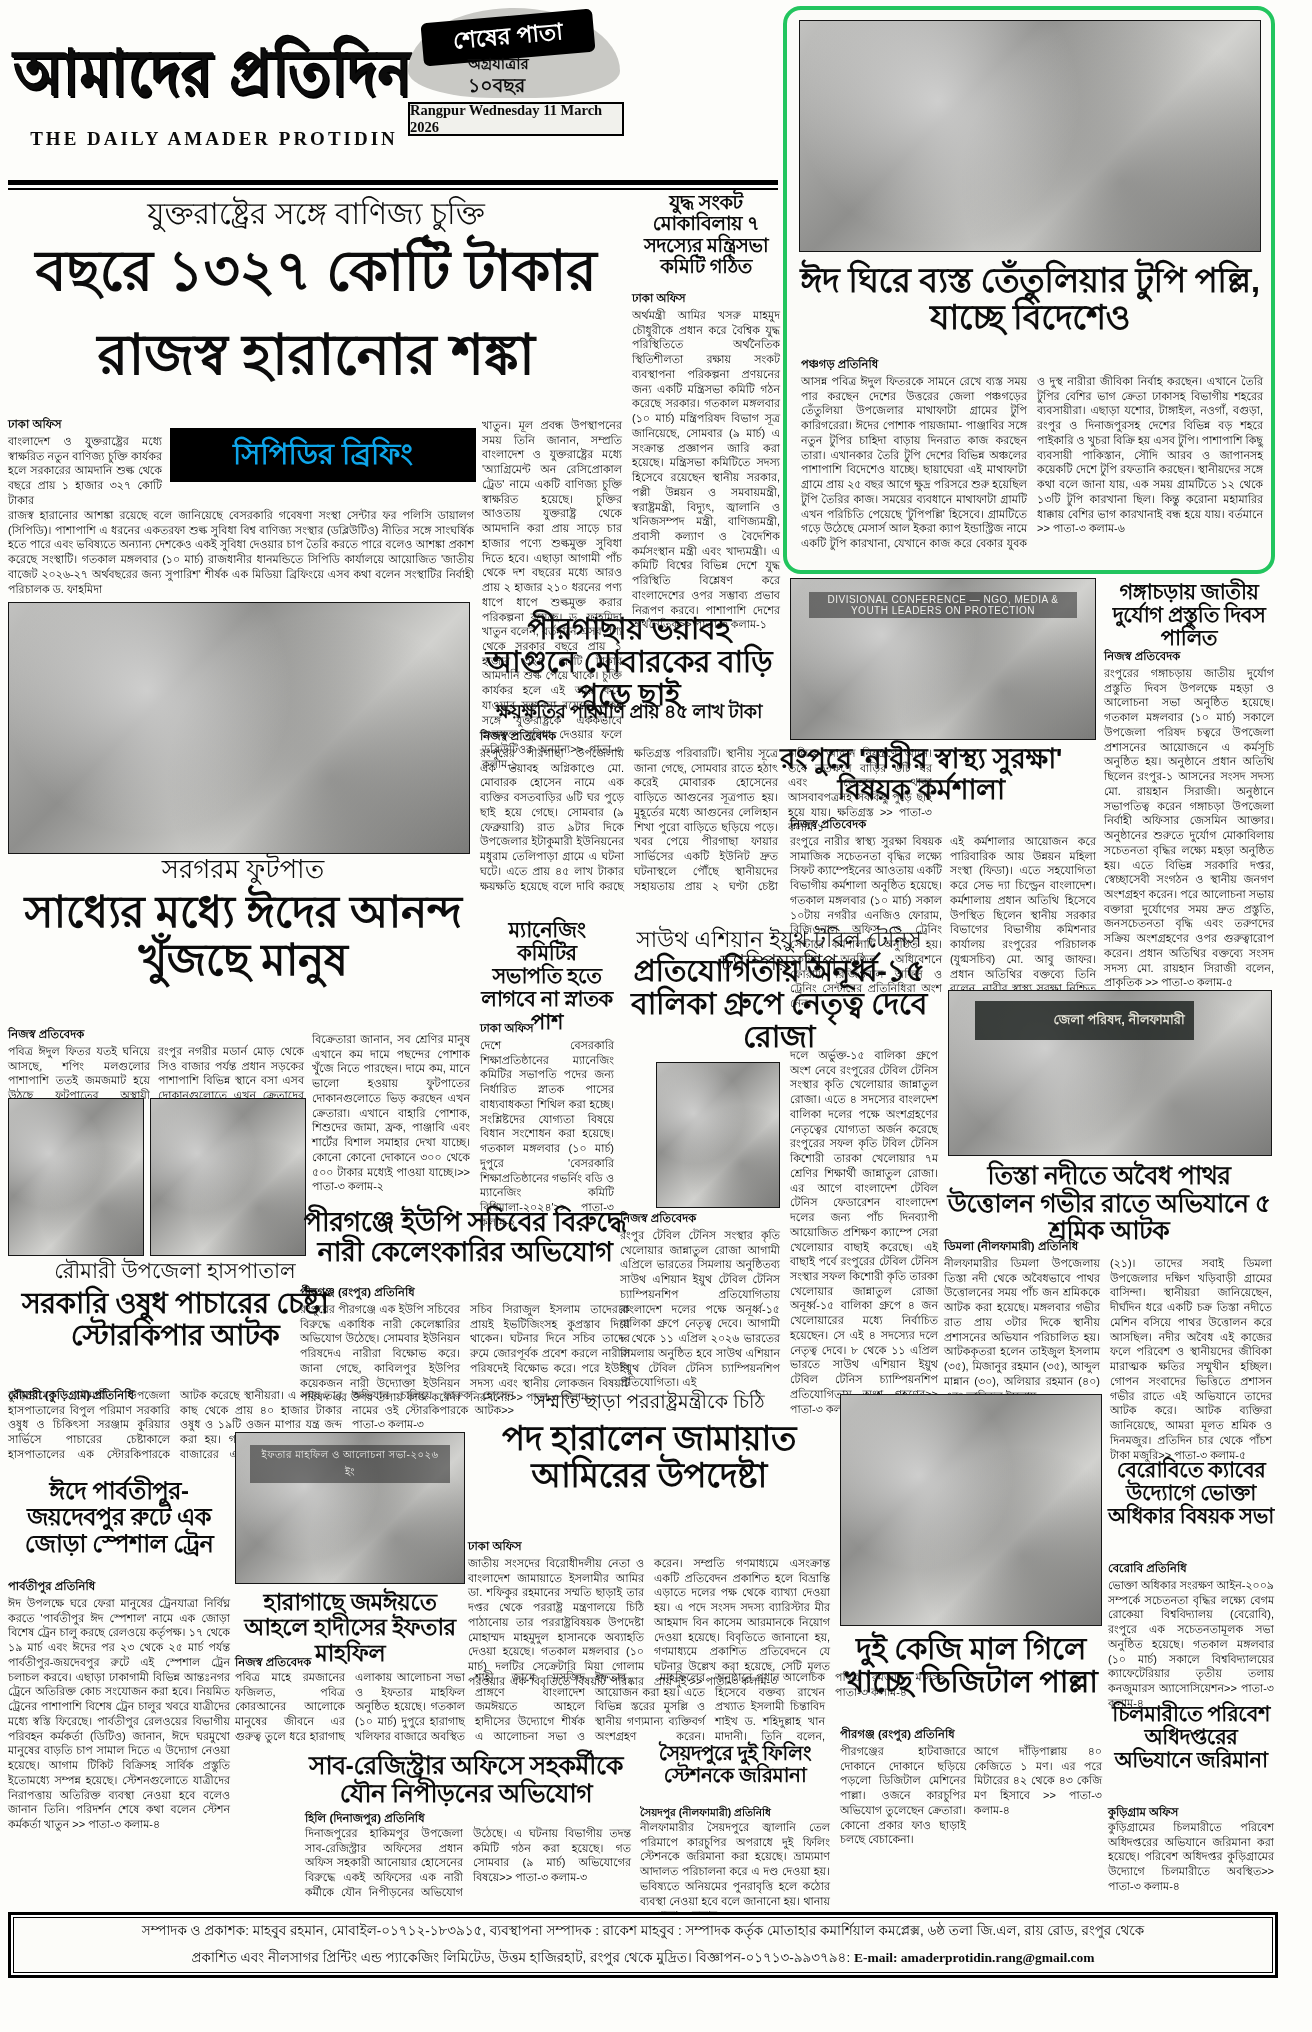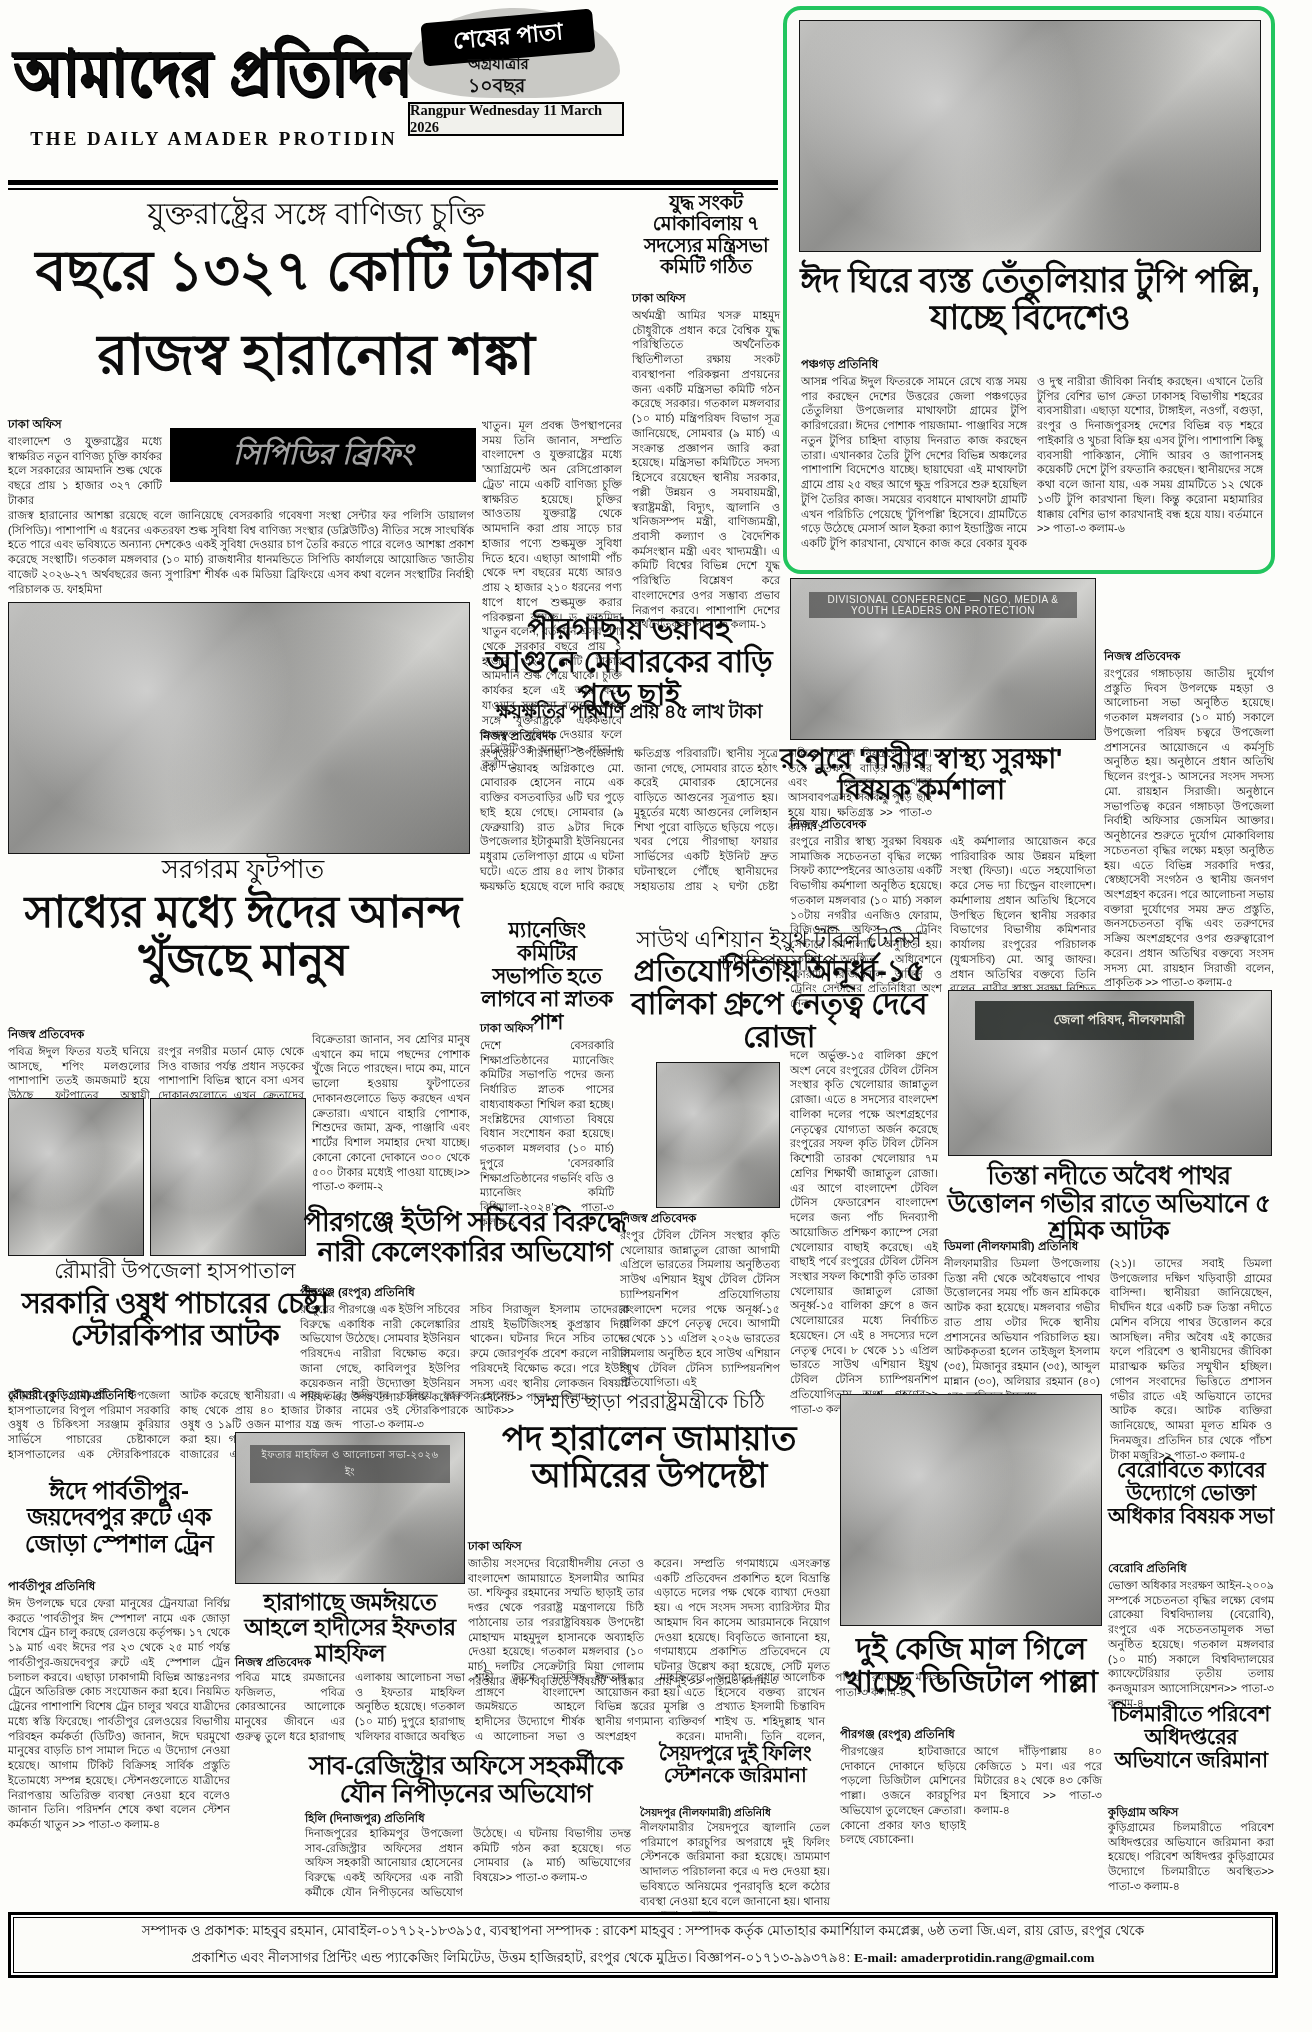--- a/index.html
+++ b/index.html
@@ -14,22 +14,22 @@
   .photo{background:
      radial-gradient(circle at 30% 35%, rgba(255,255,255,.55), rgba(255,255,255,0) 40%),
      radial-gradient(circle at 70% 70%, rgba(0,0,0,.25), rgba(0,0,0,0) 45%),
      linear-gradient(135deg,#c2c2c0 0%,#8f8f8d 35%,#d2d2cf 65%,#7d7d7b 100%);
      border:1px solid #161616;box-sizing:border-box;}
   .ovl{position:absolute;left:6%;top:8%;right:6%;color:#f3f3ef;background:rgba(40,40,40,.55);
        font-size:10px;text-align:center;padding:2px 7px;letter-spacing:.5px;}
   .board{position:absolute;left:8%;top:6%;right:24%;color:#e8e6da;background:rgba(25,30,28,.8);
        font-size:13px;font-weight:bold;text-align:right;padding:9px;}
   .rule{border-top:5px solid #000;border-bottom:2px solid #000;height:3px;}
-  .brief{background:#000;color:#a3a3a3;display:flex;align-items:center;justify-content:center;
-       font-weight:900;font-style:italic;}
+  .brief{background:#000;color:#0ea5e9;display:flex;align-items:center;justify-content:center;
+       font-weight:900;}
   .box{border:4px solid #22c55e;border-radius:18px;box-sizing:border-box;background:#fbfbf8;}
   .logo{font-weight:900;letter-spacing:1px;transform:scaleY(1.12);transform-origin:top left;
        text-shadow:1.5px 1.5px 0 #000, -1px -1px 0 #000;}
   .mastsub{font-family:"Liberation Serif","DejaVu Serif",serif;font-weight:bold;letter-spacing:3px;text-align:center;}
   .badgearc{background:#c9c9c5;border-radius:50% 50% 40% 40%/70% 70% 30% 30%;}
   .badgepill{background:#000;color:#fff;font-weight:900;text-align:center;transform:rotate(-5deg);
        border-radius:6px;padding:2px 6px;}
   .datebox{border:2px solid #000;background:#f1f1ec;display:flex;align-items:center;justify-content:center;
        font-family:"Liberation Serif","DejaVu Serif",serif;font-weight:bold;}
   .footer{border:3px solid #000;box-shadow:0 0 0 2px #fff inset,0 0 0 3px #000 inset;
@@ -83,20 +83,21 @@
   <div class="abs bd c2" style="left:480px;top:746px;width:298px;height:162px;">রংপুরের পীরগাছা উপজেলায় এক ভয়াবহ অগ্নিকাণ্ডে মো. মোবারক হোসেন নামে এক ব্যক্তির বসতবাড়ির ৬টি ঘর পুড়ে ছাই হয়ে গেছে। সোমবার (৯ ফেব্রুয়ারি) রাত ৯টার দিকে উপজেলার ইটাকুমারী ইউনিয়নের মধুরাম তেলিপাড়া গ্রামে এ ঘটনা ঘটে। এতে প্রায় ৪৫ লাখ টাকার ক্ষয়ক্ষতি হয়েছে বলে দাবি করছে ক্ষতিগ্রস্ত পরিবারটি। স্থানীয় সূত্রে জানা গেছে, সোমবার রাতে হঠাৎ করেই মোবারক হোসেনের বাড়িতে আগুনের সূত্রপাত হয়। মুহূর্তের মধ্যে আগুনের লেলিহান শিখা পুরো বাড়িতে ছড়িয়ে পড়ে। খবর পেয়ে পীরগাছা ফায়ার সার্ভিসের একটি ইউনিট দ্রুত ঘটনাস্থলে পৌঁছে স্থানীয়দের সহায়তায় প্রায় ২ ঘণ্টা চেষ্টা চালিয়ে আগুন নিয়ন্ত্রণে আনে। তবে ততক্ষণে বাড়ির ৬টি ঘর এবং ভেতরে থাকা আসবাবপত্রসহ সবকিছু পুড়ে ছাই হয়ে যায়। ক্ষতিগ্রস্ত &gt;&gt; পাতা-৩ কলাম-১</div>
 
   <div class="abs photo" style="left:790px;top:578px;width:306px;height:162px;">
     <div class="ovl">DIVISIONAL CONFERENCE — NGO, MEDIA &amp; YOUTH LEADERS ON PROTECTION</div>
   </div>
   <div class="abs hl" style="left:745px;top:744px;width:352px;font-size:28px;">রংপুরে 'নারীর স্বাস্থ্য সুরক্ষা' বিষয়ক কর্মশালা</div>
   <div class="abs by" style="left:790px;top:818px;width:150px;">নিজস্ব প্রতিবেদক</div>
   <div class="abs bd" style="left:790px;top:834px;width:152px;height:238px;">রংপুরে নারীর স্বাস্থ্য সুরক্ষা বিষয়ক সামাজিক সচেতনতা বৃদ্ধির লক্ষ্যে সিফট ক্যাম্পেইনের আওতায় একটি বিভাগীয় কর্মশালা অনুষ্ঠিত হয়েছে। গতকাল মঙ্গলবার (১০ মার্চ) সকাল ১০টায় নগরীর এনজিও ফোরাম, রিজিওনাল অফিস ও ট্রেনিং সেন্টারে কর্মশালাটি অনুষ্ঠিত হয়। ১০টায় অনুষ্ঠিত অধিবেশনে ফোরাম, রিজিওনাল অফিস ও ট্রেনিং সেন্টারের প্রতিনিধিরা অংশ নেন।</div>
   <div class="abs bd" style="left:950px;top:834px;width:146px;height:150px;">এই কর্মশালার আয়োজন করে পারিবারিক আয় উন্নয়ন মহিলা সংস্থা (ফিডা)। এতে সহযোগিতা করে সেভ দ্যা চিল্ড্রেন বাংলাদেশ। কর্মশালায় প্রধান অতিথি হিসেবে উপস্থিত ছিলেন স্থানীয় সরকার বিভাগের বিভাগীয় কমিশনার কার্যালয় রংপুরের পরিচালক (যুগ্মসচিব) মো. আবু জাফর। প্রধান অতিথির বক্তব্যে তিনি বলেন, নারীর স্বাস্থ্য সুরক্ষা নিশ্চিত করা শুধু পরিবারের নয়, রাষ্ট্রেরও একটি গুরুত্বপূর্ণ &gt;&gt; পাতা-৩ কলাম-৫</div>
 
+  <div class="abs hl" style="left:1104px;top:580px;width:170px;font-size:21px;">গঙ্গাচড়ায় জাতীয় দুর্যোগ প্রস্তুতি দিবস পালিত</div>
   <div class="abs by" style="left:1104px;top:650px;width:170px;">নিজস্ব প্রতিবেদক</div>
   <div class="abs bd" style="left:1104px;top:666px;width:170px;height:318px;">রংপুরের গঙ্গাচড়ায় জাতীয় দুর্যোগ প্রস্তুতি দিবস উপলক্ষে মহড়া ও আলোচনা সভা অনুষ্ঠিত হয়েছে। গতকাল মঙ্গলবার (১০ মার্চ) সকালে উপজেলা পরিষদ চত্বরে উপজেলা প্রশাসনের আয়োজনে এ কর্মসূচি অনুষ্ঠিত হয়। অনুষ্ঠানে প্রধান অতিথি ছিলেন রংপুর-১ আসনের সংসদ সদস্য মো. রায়হান সিরাজী। অনুষ্ঠানে সভাপতিত্ব করেন গঙ্গাচড়া উপজেলা নির্বাহী অফিসার জেসমিন আক্তার। অনুষ্ঠানের শুরুতে দুর্যোগ মোকাবিলায় সচেতনতা বৃদ্ধির লক্ষ্যে মহড়া অনুষ্ঠিত হয়। এতে বিভিন্ন সরকারি দপ্তর, স্বেচ্ছাসেবী সংগঠন ও স্থানীয় জনগণ অংশগ্রহণ করেন। পরে আলোচনা সভায় বক্তারা দুর্যোগের সময় দ্রুত প্রস্তুতি, জনসচেতনতা বৃদ্ধি এবং তরুণদের সক্রিয় অংশগ্রহণের ওপর গুরুত্বারোপ করেন। প্রধান অতিথির বক্তব্যে সংসদ সদস্য মো. রায়হান সিরাজী বলেন, প্রাকৃতিক &gt;&gt; পাতা-৩ কলাম-৫</div>
 
   <div class="abs kick" style="left:8px;top:856px;width:470px;font-size:26px;">সরগরম ফুটপাত</div>
   <div class="abs hl" style="left:8px;top:888px;width:470px;font-size:44px;">সাধ্যের মধ্যে ঈদের আনন্দ খুঁজছে মানুষ</div>
   <div class="abs by" style="left:8px;top:1028px;width:150px;">নিজস্ব প্রতিবেদক</div>
   <div class="abs bd" style="left:8px;top:1044px;width:142px;height:50px;">পবিত্র ঈদুল ফিতর যতই ঘনিয়ে আসছে, শপিং মলগুলোর পাশাপাশি ততই জমজমাট হয়ে উঠছে ফুটপাতের অস্থায়ী দোকানগুলো।</div>
   <div class="abs bd" style="left:158px;top:1044px;width:146px;height:50px;">রংপুর নগরীর মডার্ন মোড় থেকে সিও বাজার পর্যন্ত প্রধান সড়কের পাশাপাশি বিভিন্ন স্থানে বসা এসব দোকানগুলোতে এখন ক্রেতাদের উপচে পড়া ভিড়।</div>
   <div class="abs bd" style="left:312px;top:1032px;width:158px;height:222px;">বিক্রেতারা জানান, সব শ্রেণির মানুষ এখানে কম দামে পছন্দের পোশাক খুঁজে নিতে পারছেন। দামে কম, মানে ভালো হওয়ায় ফুটপাতের দোকানগুলোতে ভিড় করছেন এখন ক্রেতারা। এখানে বাহারি পোশাক, শিশুদের জামা, ফ্রক, পাঞ্জাবি এবং শার্টের বিশাল সমাহার দেখা যাচ্ছে। কোনো কোনো দোকানে ৩০০ থেকে ৫০০ টাকার মধ্যেই পাওয়া যাচ্ছে।&gt;&gt; পাতা-৩ কলাম-২</div>
   <div class="abs photo" style="left:8px;top:1098px;width:136px;height:158px;"></div>

